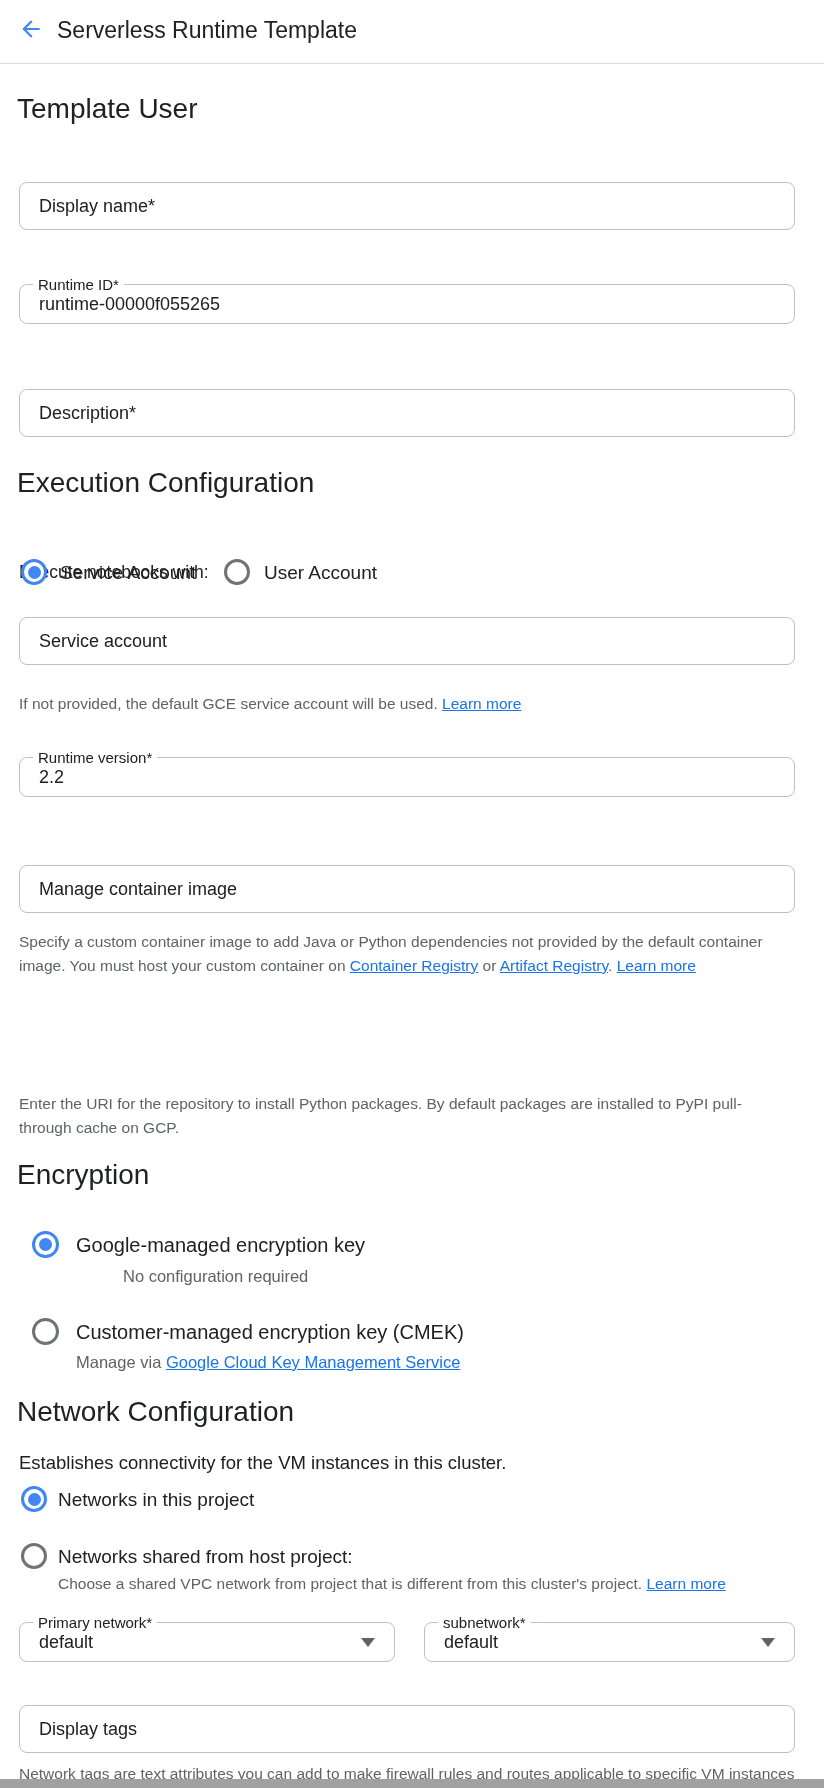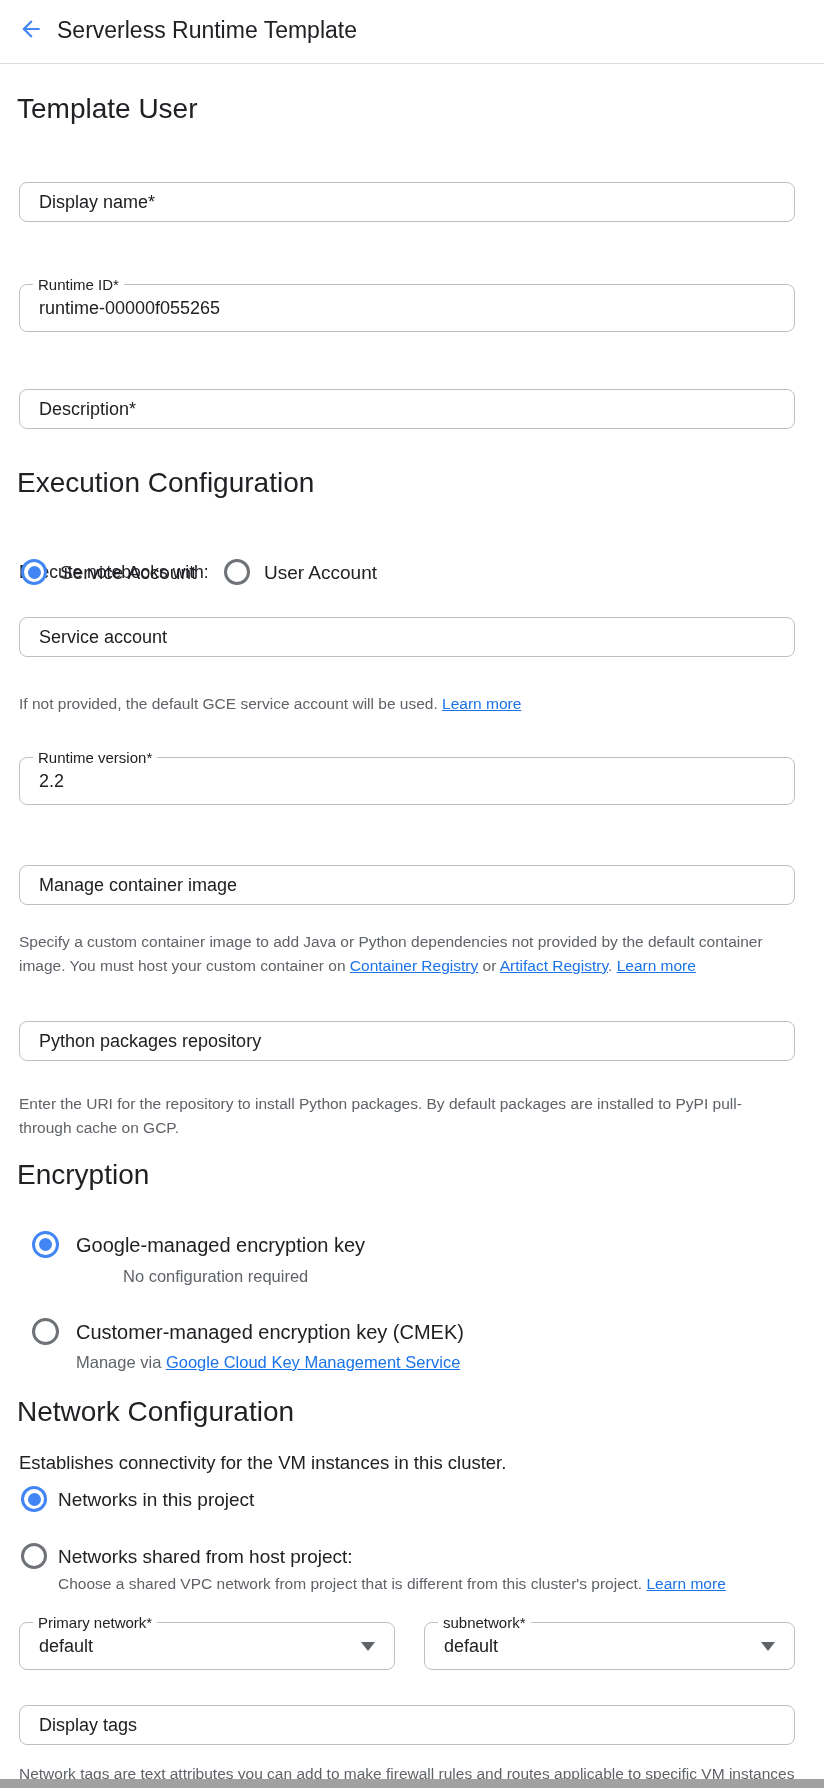--- a/index.html
+++ b/index.html
@@ -13,26 +13,26 @@
   
   .back-btn { left:15px; top:13px; width:32px; height:32px; display:flex; align-items:center; justify-content:center; cursor:pointer; background:none; border:none; }
   .page-title { left:57px; top:15px; font-size:23px; line-height:30px; font-weight:400; color:#202124; }
   .divider { left:0; top:63px; width:824px; height:1px; background:#dadce0; }
 
   
   .h2 { left:17px; font-size:28px; line-height:34px; font-weight:400; color:#202124; }
 
   
   .field {
-    left:19px; width:776px; height:40px; background:#fff;
+    left:19px; width:776px; height:48px; background:#fff;
     border:1px solid #bdc1c6; border-radius:8px;
     display:flex; align-items:center; padding:0 19px;
     font-size:18px; color:#202124; cursor:text;
   }
-  .field.notched { height:48px; }
+  .field.notched { height:40px; }
   .float-label {
     position:absolute; top:-9px; left:13px; background:#fff; padding:0 5px;
     font-size:15px; line-height:17px; color:#202124; white-space:nowrap;
   }
   .field .value { font-size:18px; color:#202124; }
   .field .rest-label { font-size:18px; color:#202124; }
 
   .select-field { cursor:pointer; }
   .caret {
     position:absolute; right:19px; top:50%; margin-top:-4px;
@@ -115,23 +115,20 @@
     <span class="float-label">Runtime version*</span>
     <span class="value">2.2</span>
   </div>
 
   <div class="abs field" style="top:865px;" role="textbox">
     <span class="rest-label">Manage container image</span>
   </div>
 
   <div class="abs helper" style="left:19px; top:930px; width:772px;"><span>Specify a custom container image to add Java or Python dependencies not provided by the default container image. You must host your custom container on </span><span class="link">Container Registry</span><span> or </span><span class="link">Artifact Registry</span><span>. </span><span class="link">Learn more</span></div>
 
-  <div class="abs field" style="top:1021px;" role="textbox">
-    <span class="rest-label">Python packages repository</span>
-  </div>
 
   <div class="abs helper" style="left:19px; top:1092px; width:772px;">Enter the URI for the repository to install Python packages. By default packages are installed to PyPI pull-through cache on GCP.</div>
 
   <div class="abs h2" style="top:1158px;">Encryption</div>
 
   <div class="abs radio-circle selected" style="left:32px; top:1231px; width:27px; height:27px;" role="radio" aria-checked="true">
       <span class="dot"></span>
     </div>
   <div class="abs radio-label lg" style="left:76px; top:1234px;">Google-managed encryption key</div>
   <div class="abs sub-note" style="left:76px; top:1266px;margin-left:47px;">No configuration required</div>

